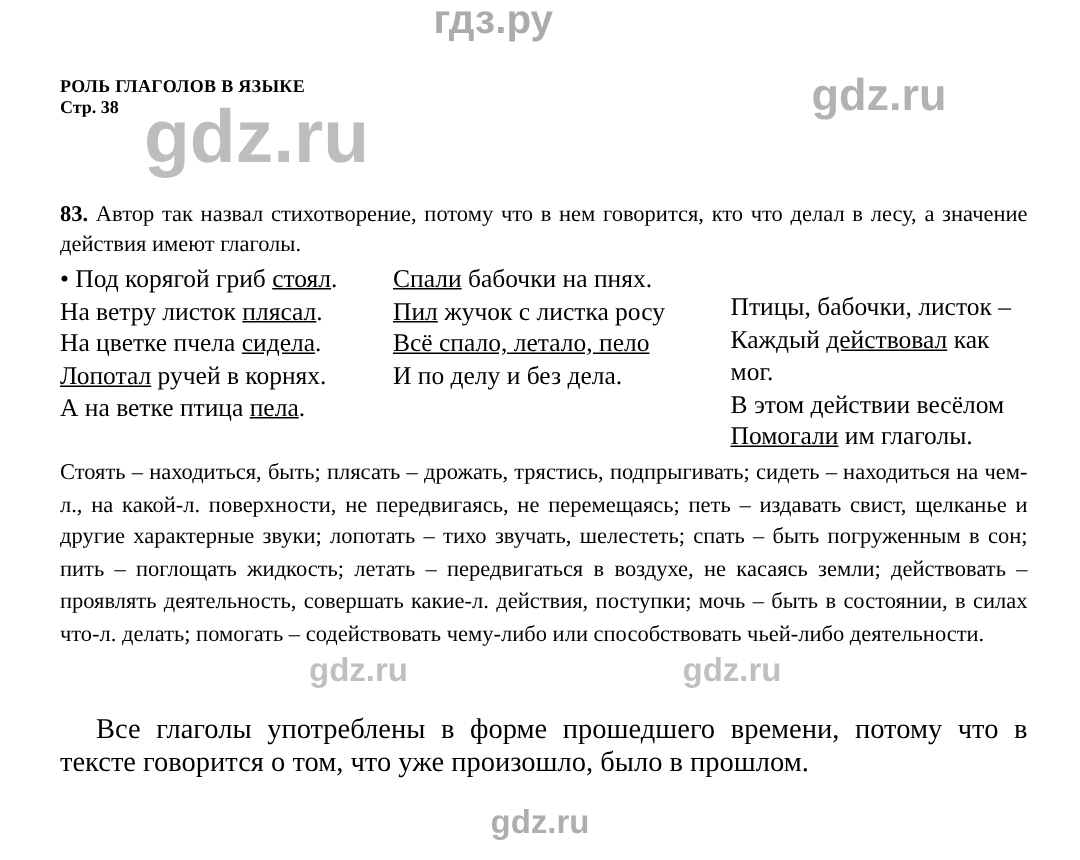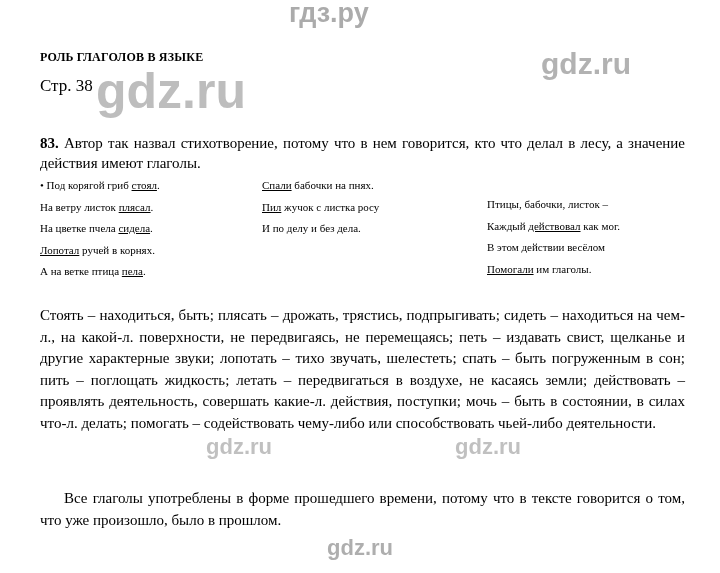--- a/index.html
+++ b/index.html
@@ -79,24 +79,24 @@
     left: 40px;
     top: 50px;
     font-family: "Liberation Serif", serif;
     font-weight: bold;
     font-size: 12px;
     letter-spacing: 0.2px;
   }
   .page-ref {
     position: absolute;
     left: 40px;
-    top: 76px;
+    top: 64px;
     font-family: "Liberation Serif", serif;
-    font-weight: normal;
-    font-size: 17px;
+    font-weight: bold;
+    font-size: 12px;
   }
   .task {
     position: absolute;
     left: 40px;
     top: 118px;
     width: 645px;
     font-size: 15px;
     line-height: 20px;
     text-align: justify;
   }
@@ -104,43 +104,43 @@
     font-weight: bold;
   }
 
   .columns {
     position: absolute;
     left: 40px;
     top: 175px;
     width: 645px;
     display: flex;
     justify-content: flex-start;
-    font-size: 11px;
+    font-size: 17px;
     line-height: 21.5px;
   }
   .col1 { width: 222px; }
   .col2 { width: 225px; }
   .col3 { width: 198px; margin-top: 19px; }
   .u { text-decoration: underline; }
 
   .defs {
     position: absolute;
     left: 40px;
     top: 290px;
     width: 645px;
     font-size: 15px;
     line-height: 21.5px;
     text-align: justify;
   }
   .closing {
     position: absolute;
     left: 40px;
-    top: 473px;
+    top: 457px;
     width: 645px;
-    font-size: 15px;
+    font-size: 19px;
     line-height: 21.5px;
     text-align: justify;
     text-indent: 24px;
   }
 </style>
 </head>
 <body>
 
 <div class="page">
 
@@ -164,20 +164,21 @@
     <div class="col1">
         <div><span>• Под корягой гриб </span><span class="u">стоял</span><span>.</span></div>
         <div><span>На ветру листок </span><span class="u">плясал</span><span>.</span></div>
         <div><span>На цветке пчела </span><span class="u">сидела</span><span>.</span></div>
         <div><span class="u">Лопотал</span><span> ручей в корнях.</span></div>
         <div><span>А на ветке птица </span><span class="u">пела</span><span>.</span></div>
       </div>
     <div class="col2">
         <div><span class="u">Спали</span><span> бабочки на пнях.</span></div>
         <div><span class="u">Пил</span><span> жучок с листка росу</span></div>
+        <div><span class="u">Всё спало, летало, пело</span></div>
         <div><span>И по делу и без дела.</span></div>
       </div>
     <div class="col3">
         <div><span>Птицы, бабочки, листок –</span></div>
         <div><span>Каждый </span><span class="u">действовал</span><span> как мог.</span></div>
         <div><span>В этом действии весёлом</span></div>
         <div><span class="u">Помогали</span><span> им глаголы.</span></div>
         <div>&nbsp;</div>
       </div>
   </div>

